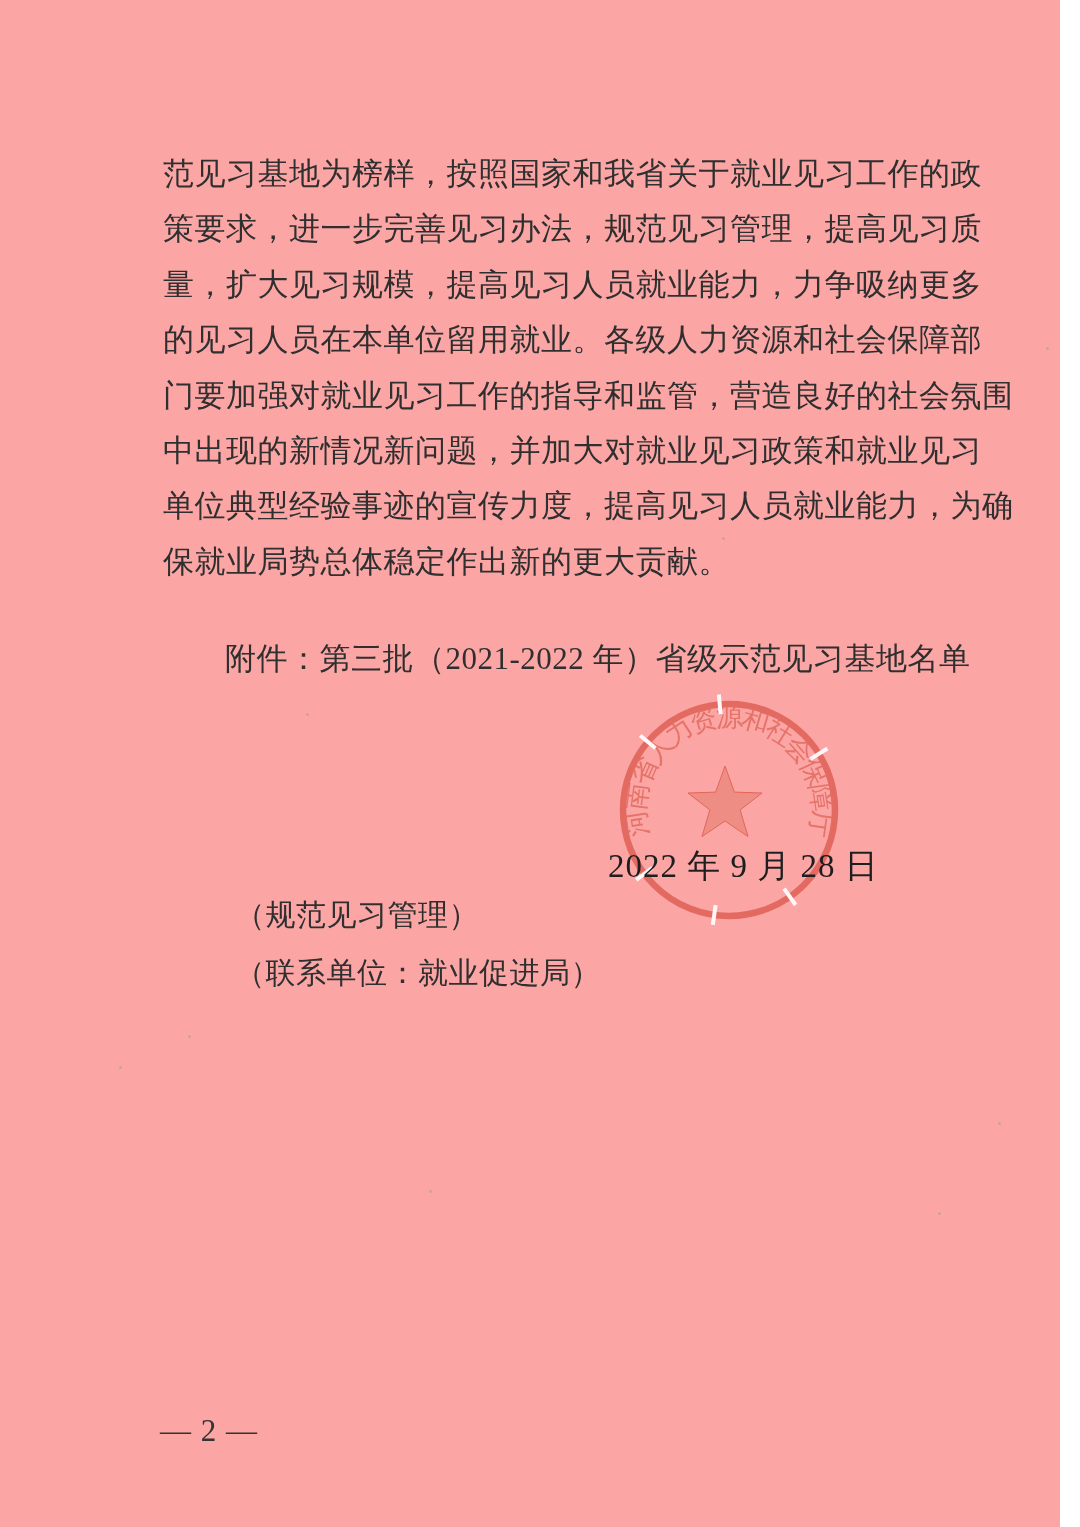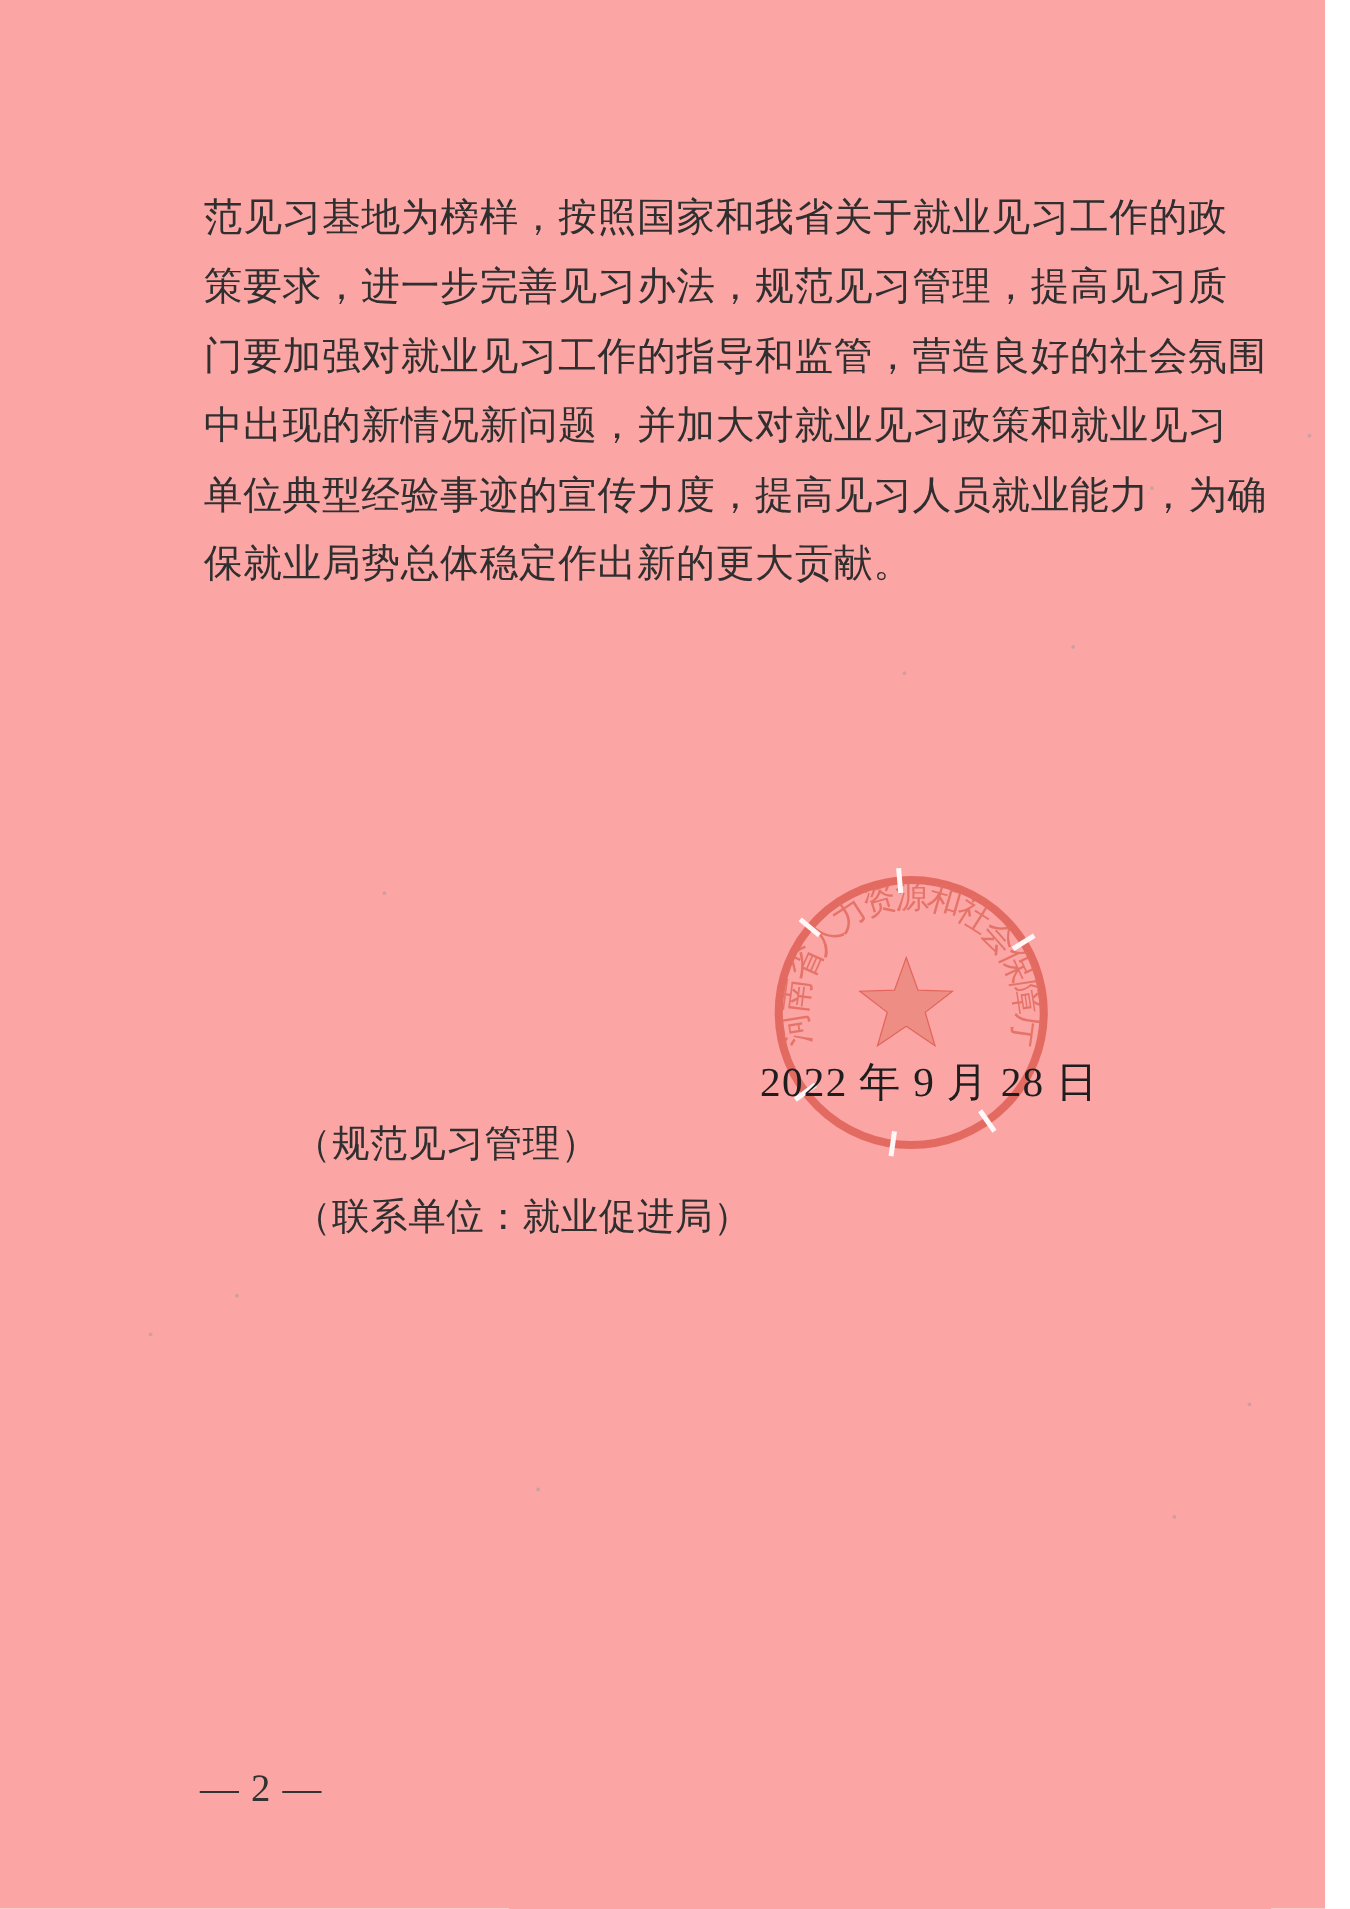--- a/index.html
+++ b/index.html
@@ -98,26 +98,29 @@
   }
 </style>
 </head>
 <body>
 
 <div class="page">
 
   <div class="body-block">
     <div class="body-line">范见习基地为榜样，按照国家和我省关于就业见习工作的政</div>
     <div class="body-line">策要求，进一步完善见习办法，规范见习管理，提高见习质</div>
+    <div class="body-line">量，扩大见习规模，提高见习人员就业能力，力争吸纳更多</div>
+    <div class="body-line">的见习人员在本单位留用就业。各级人力资源和社会保障部</div>
     <div class="body-line">门要加强对就业见习工作的指导和监管，营造良好的社会氛围</div>
     <div class="body-line">中出现的新情况新问题，并加大对就业见习政策和就业见习</div>
     <div class="body-line">单位典型经验事迹的宣传力度，提高见习人员就业能力，为确</div>
     <div class="body-line last">保就业局势总体稳定作出新的更大贡献。</div>
   </div>
 
+  <div class="attachment">附件：第三批（2021-2022 年）省级示范见习基地名单</div>
 
   <svg class="seal" viewBox="0 0 238 246" xmlns="http://www.w3.org/2000/svg">
 
     <circle cx="119" cy="124" r="106" fill="none" stroke="#dc574c" stroke-width="6.5" opacity="0.82"></circle>
 
     <polygon points="115,80 124.4,106.1 152,107 130.2,123.9 138,150.6 115,135 92,150.6 99.8,123.9 77.9,107 105.6,106.1" fill="#ea887b" stroke="#dc574c" stroke-width="1" opacity="0.88"></polygon>
 
     <defs>
       <path id="sealArc" d="M 38.7 148.6 A 84 84 0 1 1 199.3 148.6" fill="none"></path>
     </defs>

